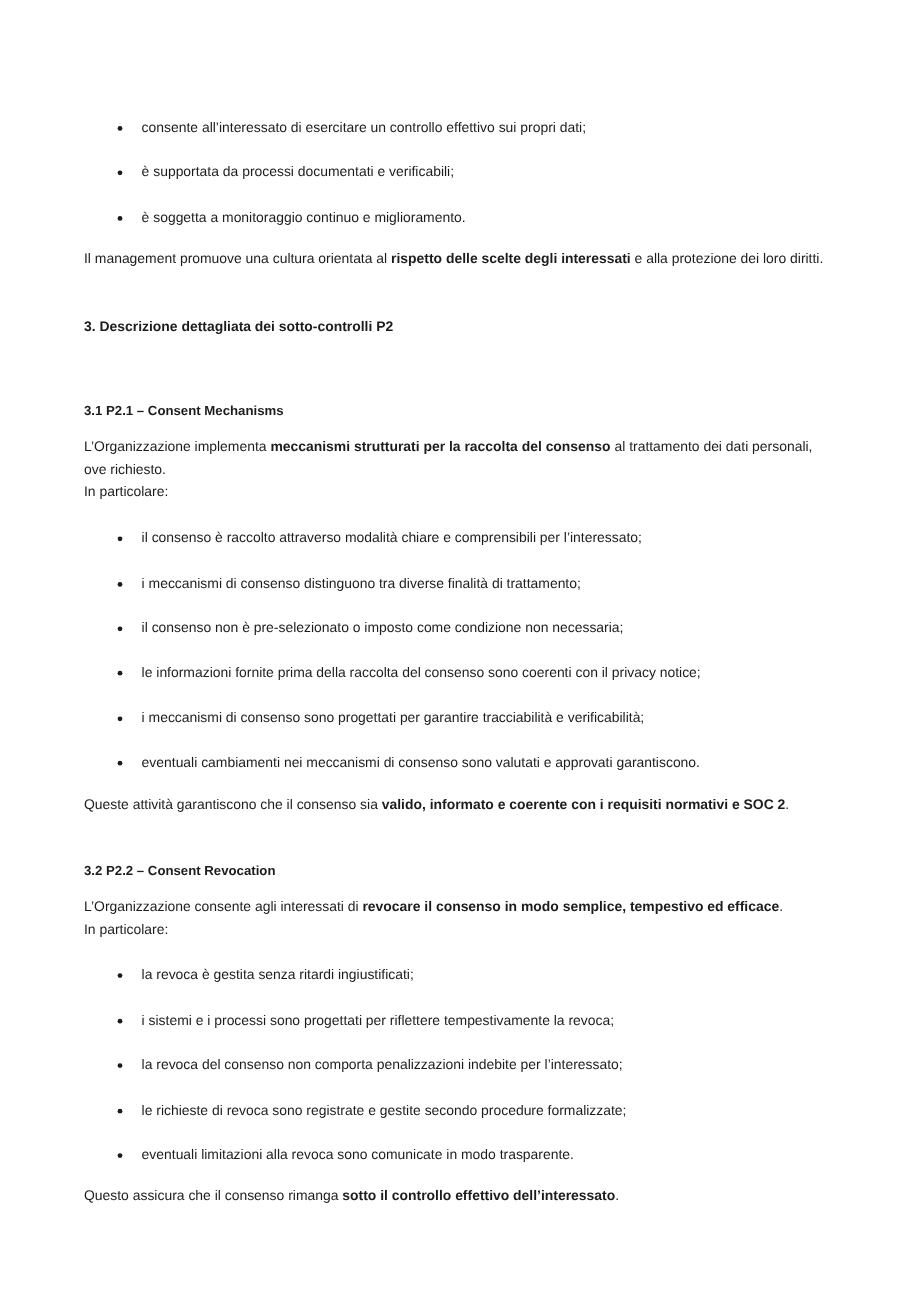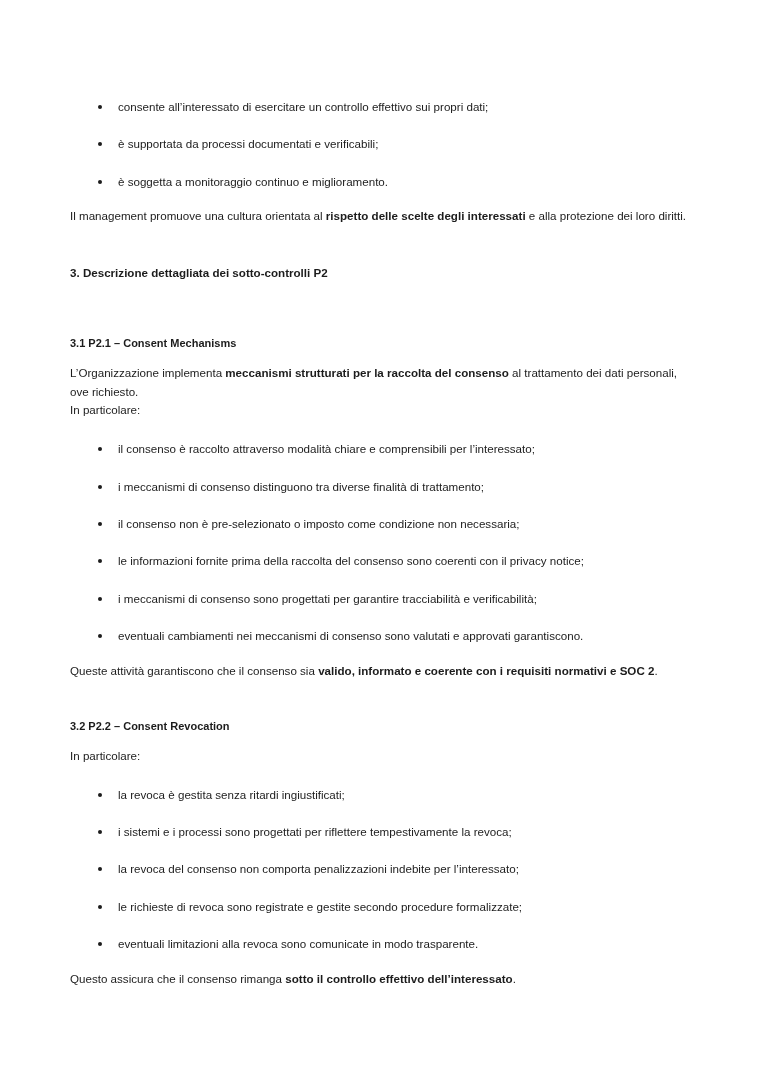--- a/index.html
+++ b/index.html
@@ -114,20 +114,21 @@
       <li><span>i meccanismi di consenso sono progettati per garantire tracciabilità e verificabilità;</span></li>
       <li><span>eventuali cambiamenti nei meccanismi di consenso sono valutati e approvati garantiscono.</span></li>
     </ul>
 
     <p class="para block"><span>Queste attività garantiscono che il consenso sia </span><b>valido, informato e coerente con i requisiti normativi e SOC 2</b><span>.</span></p>
 
     <div class="sp-md"></div>
 
     <h3 class="subheading">3.2 P2.2 – Consent Revocation</h3>
     <div class="sp-xs"></div>
+    <p class="para block"><span>L’Organizzazione consente agli interessati di </span><b>revocare il consenso in modo semplice, tempestivo ed efficace</b><span>.</span></p>
     <p class="para block">In particolare:</p>
 
     <ul class="bullets">
       <li><span>la revoca è gestita senza ritardi ingiustificati;</span></li>
       <li><span>i sistemi e i processi sono progettati per riflettere tempestivamente la revoca;</span></li>
       <li><span>la revoca del consenso non comporta penalizzazioni indebite per l’interessato;</span></li>
       <li><span>le richieste di revoca sono registrate e gestite secondo procedure formalizzate;</span></li>
       <li><span>eventuali limitazioni alla revoca sono comunicate in modo trasparente.</span></li>
     </ul>
 

